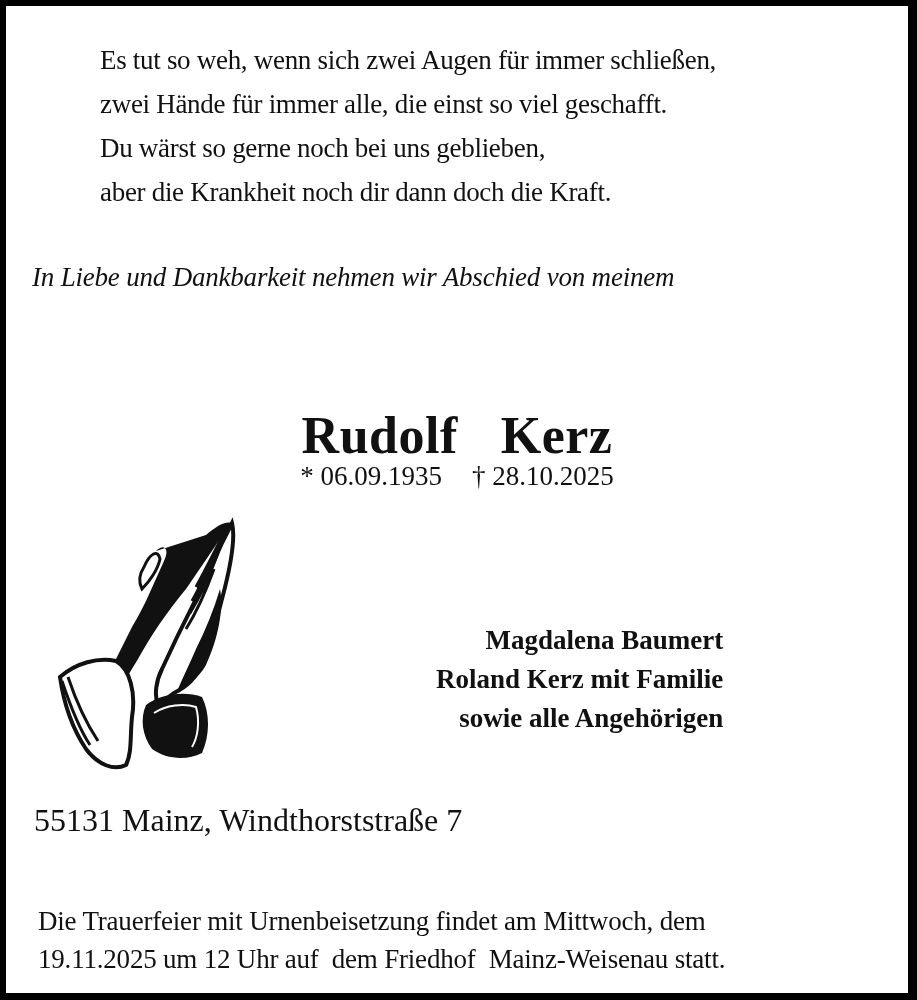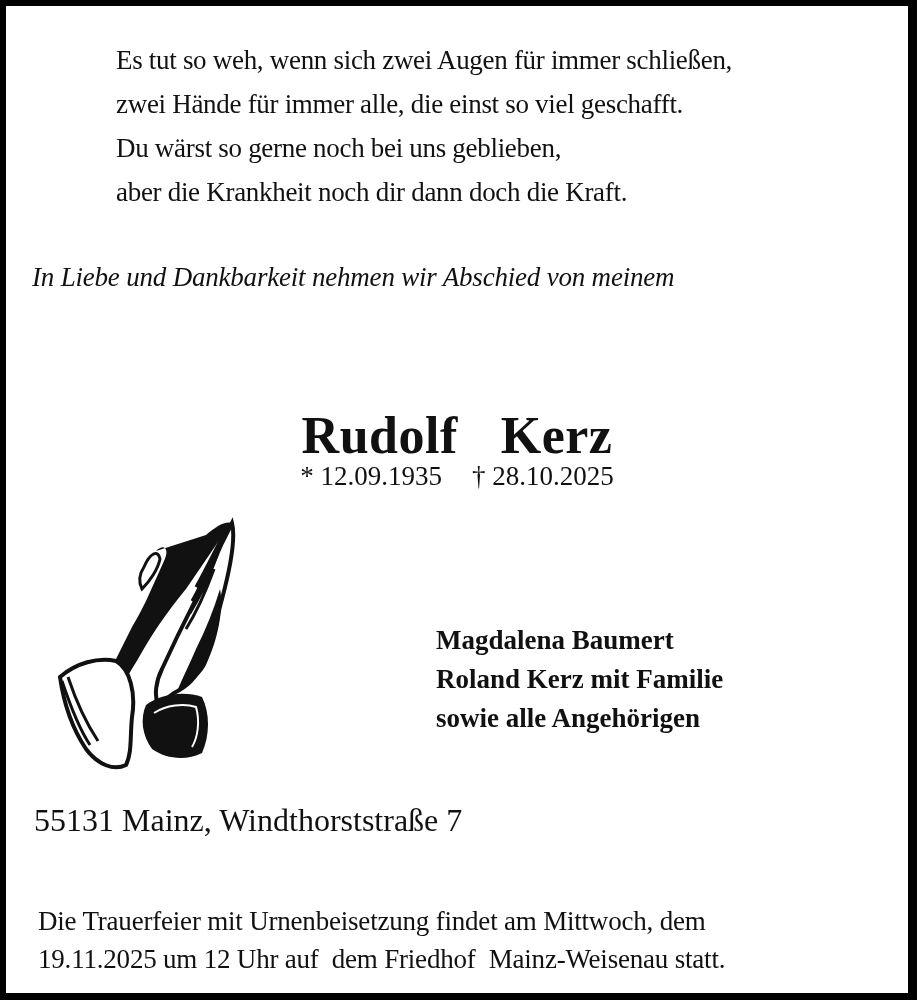--- a/index.html
+++ b/index.html
@@ -7,21 +7,21 @@
     .card {
       position: absolute;
       left: 6px; top: 6px;
       width: 902px; height: 987px;
       background: #fff;
       color: #111;
       font-family: "Liberation Serif", "DejaVu Serif", serif;
     }
     .abs { position: absolute; white-space: nowrap; }
     .poem {
-      left: 110px; top: 32px;
+      left: 94px; top: 32px;
       font-size: 27px; line-height: 44px;
       letter-spacing: -0.3px;
     }
     .poem div { height: 44px; }
     .intro {
       left: 26px; top: 249px;
       font-size: 27px; line-height: 44px;
       letter-spacing: -0.2px;
       font-style: italic;
     }
@@ -45,21 +45,21 @@
       width: 190px; height: 265px;
     }
     .mourn-label {
       left: 430px; top: 553px;
       font-size: 26px; line-height: 36px;
     }
     .mourners {
       left: 430px; top: 615px;
       font-size: 27px; font-weight: bold; line-height: 39px;
     }
-    .mourners div { height: 39px; }
+    .mourners div { height: 39px; text-align: right; }
     .address {
       left: 28px; top: 796px;
       font-size: 32px; line-height: 36px;
     }
     .service {
       left: 32px; top: 868px;
       font-size: 27px; line-height: 38px;
       letter-spacing: -0.2px;
     }
     .service div { height: 38px; }
@@ -76,21 +76,21 @@
     <div>aber die Krankheit noch dir dann doch die Kraft.</div>
   </div>
 
   <div class="abs intro">
     <div>In Liebe und Dankbarkeit nehmen wir Abschied von meinem</div>
   </div>
 
   <div class="abs name" style="white-space: pre;">Rudolf  Kerz</div>
 
   <div class="abs dates">
-    <span>* 12.09.1935</span><span class="gap"></span><span>† 28.10.2025</span>
+    <span>* 06.09.1935</span><span class="gap"></span><span>† 28.10.2025</span>
   </div>
 
   <div class="abs hands">
     <svg width="190" height="265" viewBox="0 0 190 265" xmlns="http://www.w3.org/2000/svg">
 
       <path d="M110 42 C118 34 124 40 118 52 L100 92 C96 100 92 108 86 118 L70 150 C64 162 58 170 48 178 L38 196 C46 200 56 200 64 196 L92 150 C104 128 120 104 140 80 L170 36 C176 26 184 20 186 14 C178 12 170 18 160 26 Z" fill="#111"></path>
       <path d="M98 58 C104 44 112 40 114 50 C112 60 104 72 96 80 C92 72 94 64 98 58 Z" fill="#fff" stroke="#111" stroke-width="3"></path>
 
       <path d="M186 14 C190 30 184 60 176 90 C170 112 166 134 158 152 C150 170 140 178 128 184 L112 196 C108 186 110 172 116 160 L132 126 C140 110 150 90 160 70 L176 34 Z" fill="#fff" stroke="#111" stroke-width="4"></path>
       <path d="M180 20 C170 40 160 60 150 78 M176 30 C166 52 156 74 146 92 M172 44 C164 66 154 88 144 104 M168 60 C160 82 150 104 140 120" stroke="#111" stroke-width="3" fill="none"></path>

